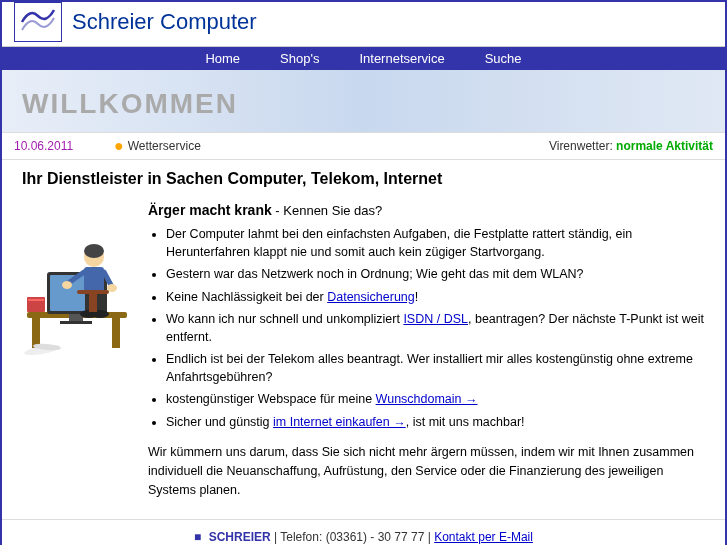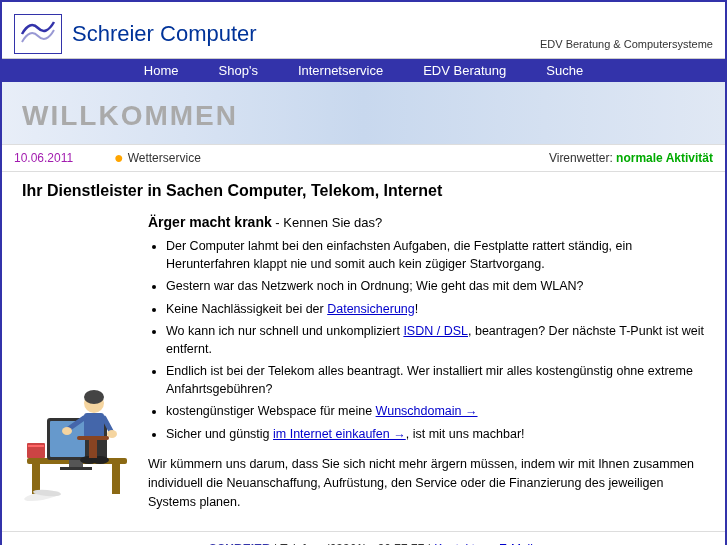--- a/index.html
+++ b/index.html
@@ -11,21 +11,21 @@
       width: 727px;
       min-height: 545px;
       color: #000;
     }
 
     
     #header {
       display: flex;
       align-items: center;
       justify-content: space-between;
-      padding: 12px 12px 4px 12px;
+      padding: 0 12px 4px 12px;
       border-bottom: 1px solid #ccc;
     }
     #logo-area {
       display: flex;
       align-items: center;
       gap: 10px;
     }
     #logo-icon {
       width: 48px;
       height: 40px;
@@ -90,21 +90,20 @@
     #headline {
       font-size: 16px;
       font-weight: bold;
       margin-bottom: 14px;
       color: #000;
     }
 
     #content-area {
       display: flex;
       gap: 16px;
-      align-items: flex-end;
     }
     #illustration {
       min-width: 110px;
       width: 110px;
     }
     #illustration svg {
       width: 100%;
     }
 
     #text-content { flex: 1; }
@@ -152,28 +151,26 @@
 
 <div id="header">
   <div id="logo-area">
     <svg id="logo-icon" viewBox="0 0 48 40" xmlns="http://www.w3.org/2000/svg">
       <rect width="48" height="40" fill="#fff" stroke="#3333aa" stroke-width="2"></rect>
       <path d="M8 20 Q16 6 24 14 Q32 22 40 8" stroke="#3333aa" stroke-width="2.5" fill="none"></path>
       <path d="M8 28 Q16 14 24 22 Q32 30 40 16" stroke="#3333aa" stroke-width="2" fill="none" opacity="0.5"></path>
     </svg>
     <span id="logo-text">Schreier Computer</span>
   </div>
-  <span id="tagline">EDV Beratung &amp; Computersysteme</span>
 </div>
 
 <div id="nav">
   <a>Home</a>
   <a>Shop's</a>
   <a>Internetservice</a>
-  <a>EDV Beratung</a>
   <a>Suche</a>
 </div>
 
 <div id="banner">
   <span>WILLKOMMEN</span>
 </div>
 
 <div id="info-bar">
   <span id="date-text">10.06.2011</span>
   <span id="weather-link">

